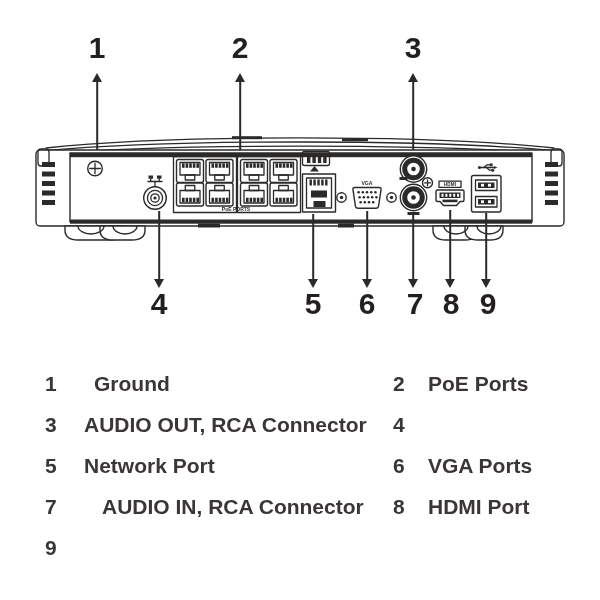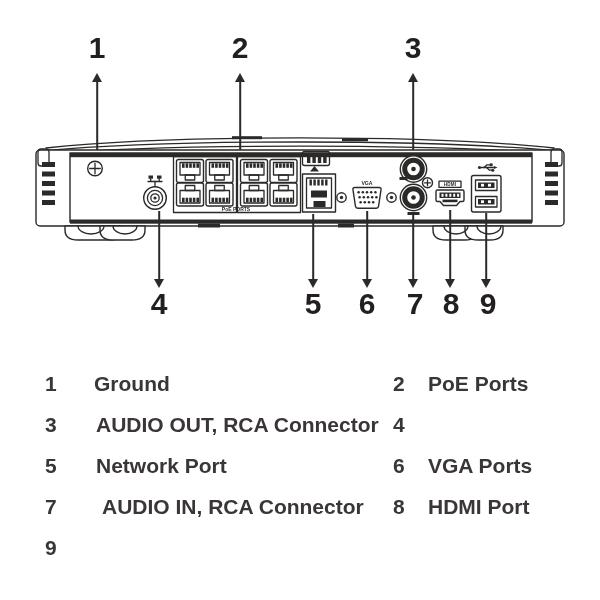--- a/index.html
+++ b/index.html
@@ -288,26 +288,26 @@
 
   <div>
     <div class="legend-row" style="top:372px;">
       <span class="lnum" style="left:45px;">1</span>
       <span class="llabel" style="left:94px;">Ground</span>
       <span class="lnum" style="left:393px;">2</span>
       <span class="llabel" style="left:428px;">PoE Ports</span>
     </div>
     <div class="legend-row" style="top:413px;">
       <span class="lnum" style="left:45px;">3</span>
-      <span class="llabel" style="left:84px;margin-left:12px;">AUDIO OUT, RCA Connector</span>
+      <span class="llabel" style="left:84px;">AUDIO OUT, RCA Connector</span>
       <span class="lnum" style="left:393px;">4</span>
     </div>
     <div class="legend-row" style="top:454px;">
       <span class="lnum" style="left:45px;">5</span>
-      <span class="llabel" style="left:96px;">Network Port</span>
+      <span class="llabel" style="left:84px;">Network Port</span>
       <span class="lnum" style="left:393px;">6</span>
       <span class="llabel" style="left:428px;">VGA Ports</span>
     </div>
     <div class="legend-row" style="top:495px;">
       <span class="lnum" style="left:45px;">7</span>
       <span class="llabel" style="left:102px;">AUDIO IN, RCA Connector</span>
       <span class="lnum" style="left:393px;">8</span>
       <span class="llabel" style="left:428px;">HDMI Port</span>
     </div>
     <div class="legend-row" style="top:536px;">

